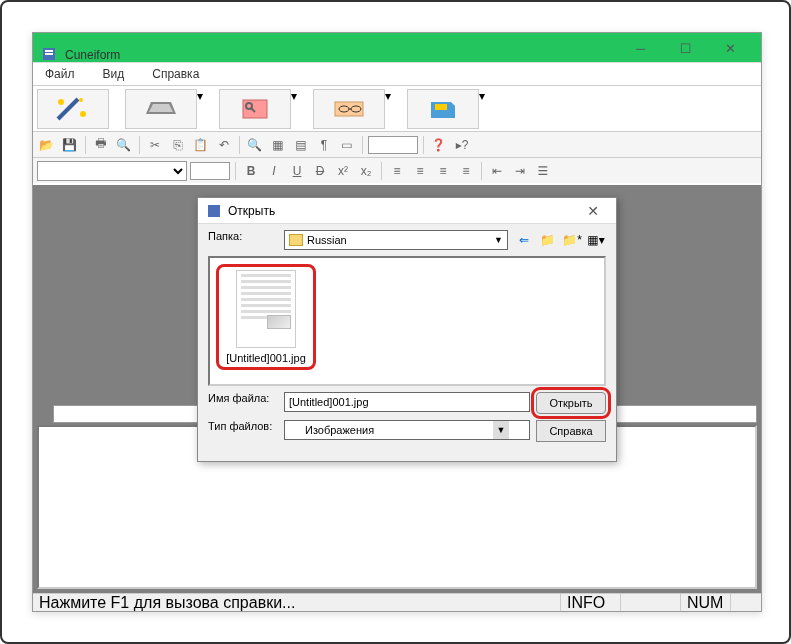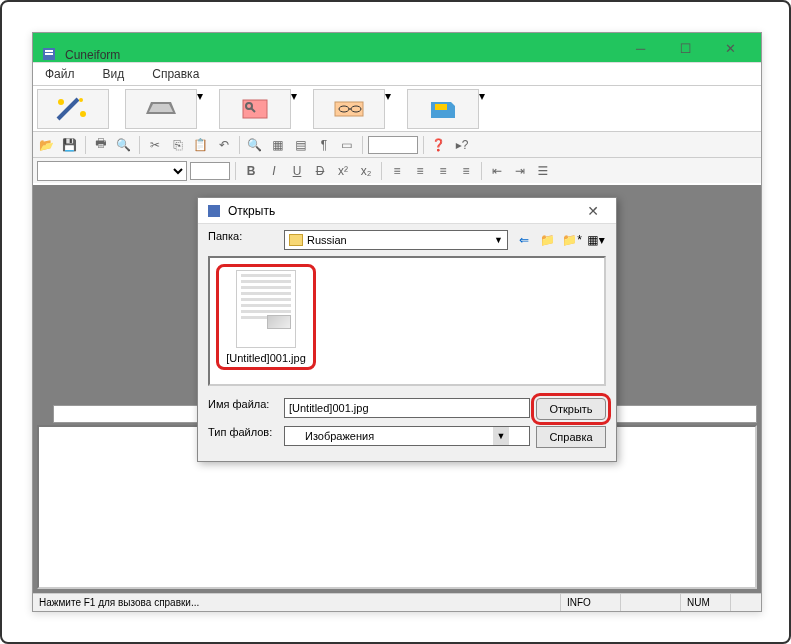--- a/index.html
+++ b/index.html
@@ -17,21 +17,21 @@
 .big-btn-wrap { display: flex; margin-right: 14px; }
 .toolbar-small { height: 26px; background: #f5f5f5; border-top: 1px solid #ccc; display: flex; align-items: center; padding: 0 4px; gap: 3px; }
 .sm-btn { width: 20px; height: 20px; display: flex; align-items: center; justify-content: center; color: #666; font-size: 12px; }
 .sm-sep { width: 1px; height: 18px; background: #ccc; margin: 0 2px; }
 .sm-input { width: 50px; height: 18px; border: 1px solid #999; background: #fff; }
 .toolbar-format { height: 26px; background: #f5f5f5; border-top: 1px solid #ccc; display: flex; align-items: center; padding: 0 4px; gap: 3px; }
 .fmt-select { width: 150px; height: 20px; border: 1px solid #999; background: #fff; }
 .content-area { position: absolute; top: 152px; left: 0; right: 0; bottom: 18px; background: #808080; }
 .content-inner { position: absolute; left: 4px; top: 240px; right: 4px; bottom: 4px; background: #fff; border: 2px inset #ccc; }
 .rulers-h { position: absolute; left: 20px; top: 220px; right: 4px; height: 18px; background: #fff; border: 1px solid #999; }
-.statusbar { position: absolute; bottom: 0; left: 0; right: 0; height: 18px; background: #f0f0f0; border-top: 1px solid #ccc; display: flex; align-items: center; font-size: 10px; }
+.statusbar { position: absolute; bottom: 0; left: 0; right: 0; height: 18px; background: #f0f0f0; border-top: 1px solid #ccc; display: flex; align-items: center; font-size: 16px; }
 .status-cell { padding: 0 6px; border-right: 1px solid #ccc; height: 100%; display: flex; align-items: center; }
 .status-main { flex: 1; }
 
 .dialog { position: absolute; left: 195px; top: 195px; width: 420px; height: 265px; background: #f0f0f0; border: 1px solid #888; box-shadow: 2px 2px 8px rgba(0,0,0,0.3); }
 .dlg-title { height: 26px; background: #fff; display: flex; align-items: center; padding: 0 8px; border-bottom: 1px solid #ddd; }
 .dlg-title .icon { width: 16px; height: 16px; margin-right: 6px; }
 .dlg-title .txt { flex: 1; font-size: 12px; }
 .dlg-title .close { width: 30px; text-align: center; color: #555; font-size: 14px; }
 .dlg-body { padding: 6px 10px; }
 .dlg-row { display: flex; margin-bottom: 6px; gap: 6px; }
@@ -41,21 +41,21 @@
 .folder-select .dd-arrow { margin-left: auto; font-size: 9px; }
 .nav-icons { display: flex; gap: 4px; }
 .nav-icon { width: 20px; height: 20px; display: flex; align-items: center; justify-content: center; font-size: 12px; }
 .file-area { height: 130px; border: 2px inset #ccc; background: #fff; padding: 6px; display: flex; align-items: flex-start; }
 .file-item { width: 100px; text-align: center; }
 .file-item.highlighted { border: 3px solid #d22; border-radius: 8px; padding: 3px; }
 .thumb { width: 60px; height: 78px; background: #fff; border: 1px solid #ccc; margin: 0 auto 4px; position: relative; overflow: hidden; }
 .thumb-line { height: 3px; background: #ddd; margin: 3px 4px; }
 .thumb-img { position: absolute; right: 4px; bottom: 18px; width: 24px; height: 14px; background: linear-gradient(135deg,#ccc,#eee); border: 1px solid #bbb; }
 .file-name { font-size: 11px; }
-.bottom-rows { margin-top: 12px; }
+.bottom-rows { margin-top: 6px; }
 .text-input { flex: 1; height: 20px; border: 1px solid #666; background: #fff; padding: 0 4px; font-size: 11px; }
 .type-select { flex: 1; height: 20px; border: 1px solid #666; background: #fff; padding: 0 20px; font-size: 11px; display: flex; align-items: center; }
 .type-select .dd-arrow { margin-left: auto; font-size: 9px; background: #ddd; width: 16px; height: 18px; display: flex; align-items: center; justify-content: center; }
 .dlg-btn { width: 70px; height: 22px; border: 1px solid #888; background: #e8e8e8; font-size: 11px; display: flex; align-items: center; justify-content: center; }
 .dlg-btn.highlighted { outline: 3px solid #d22; outline-offset: 2px; border-radius: 4px; }
 </style>
 </head>
 <body>
 
 <div class="main-window">

